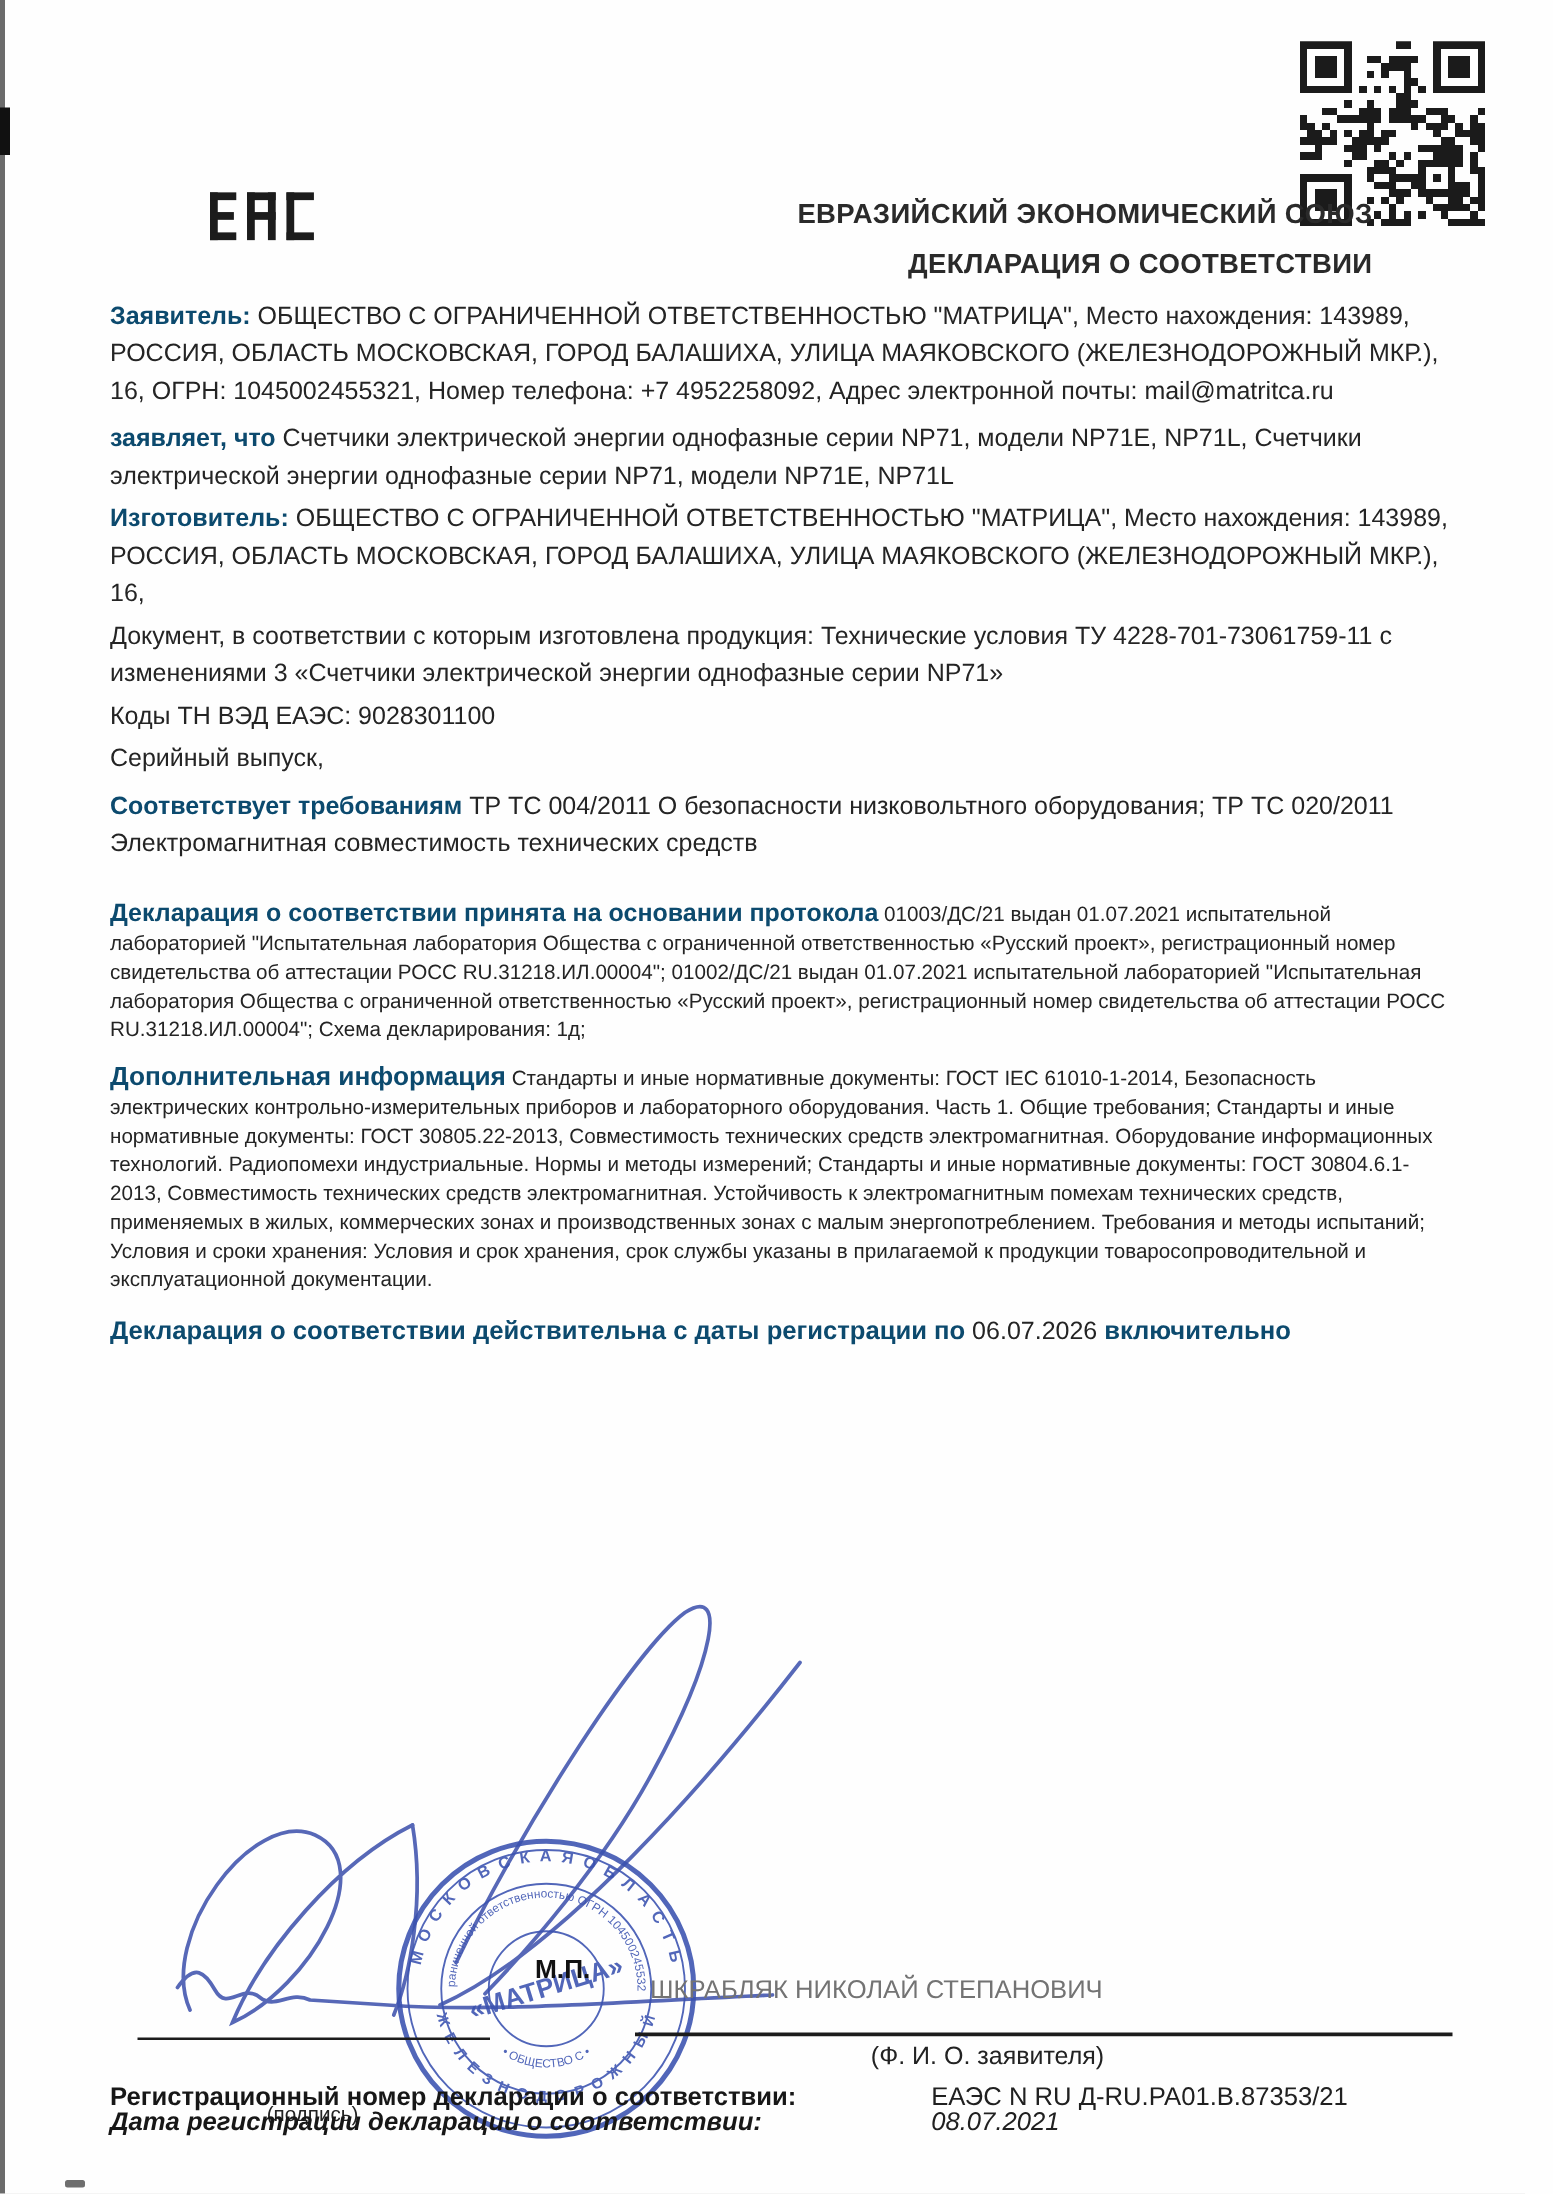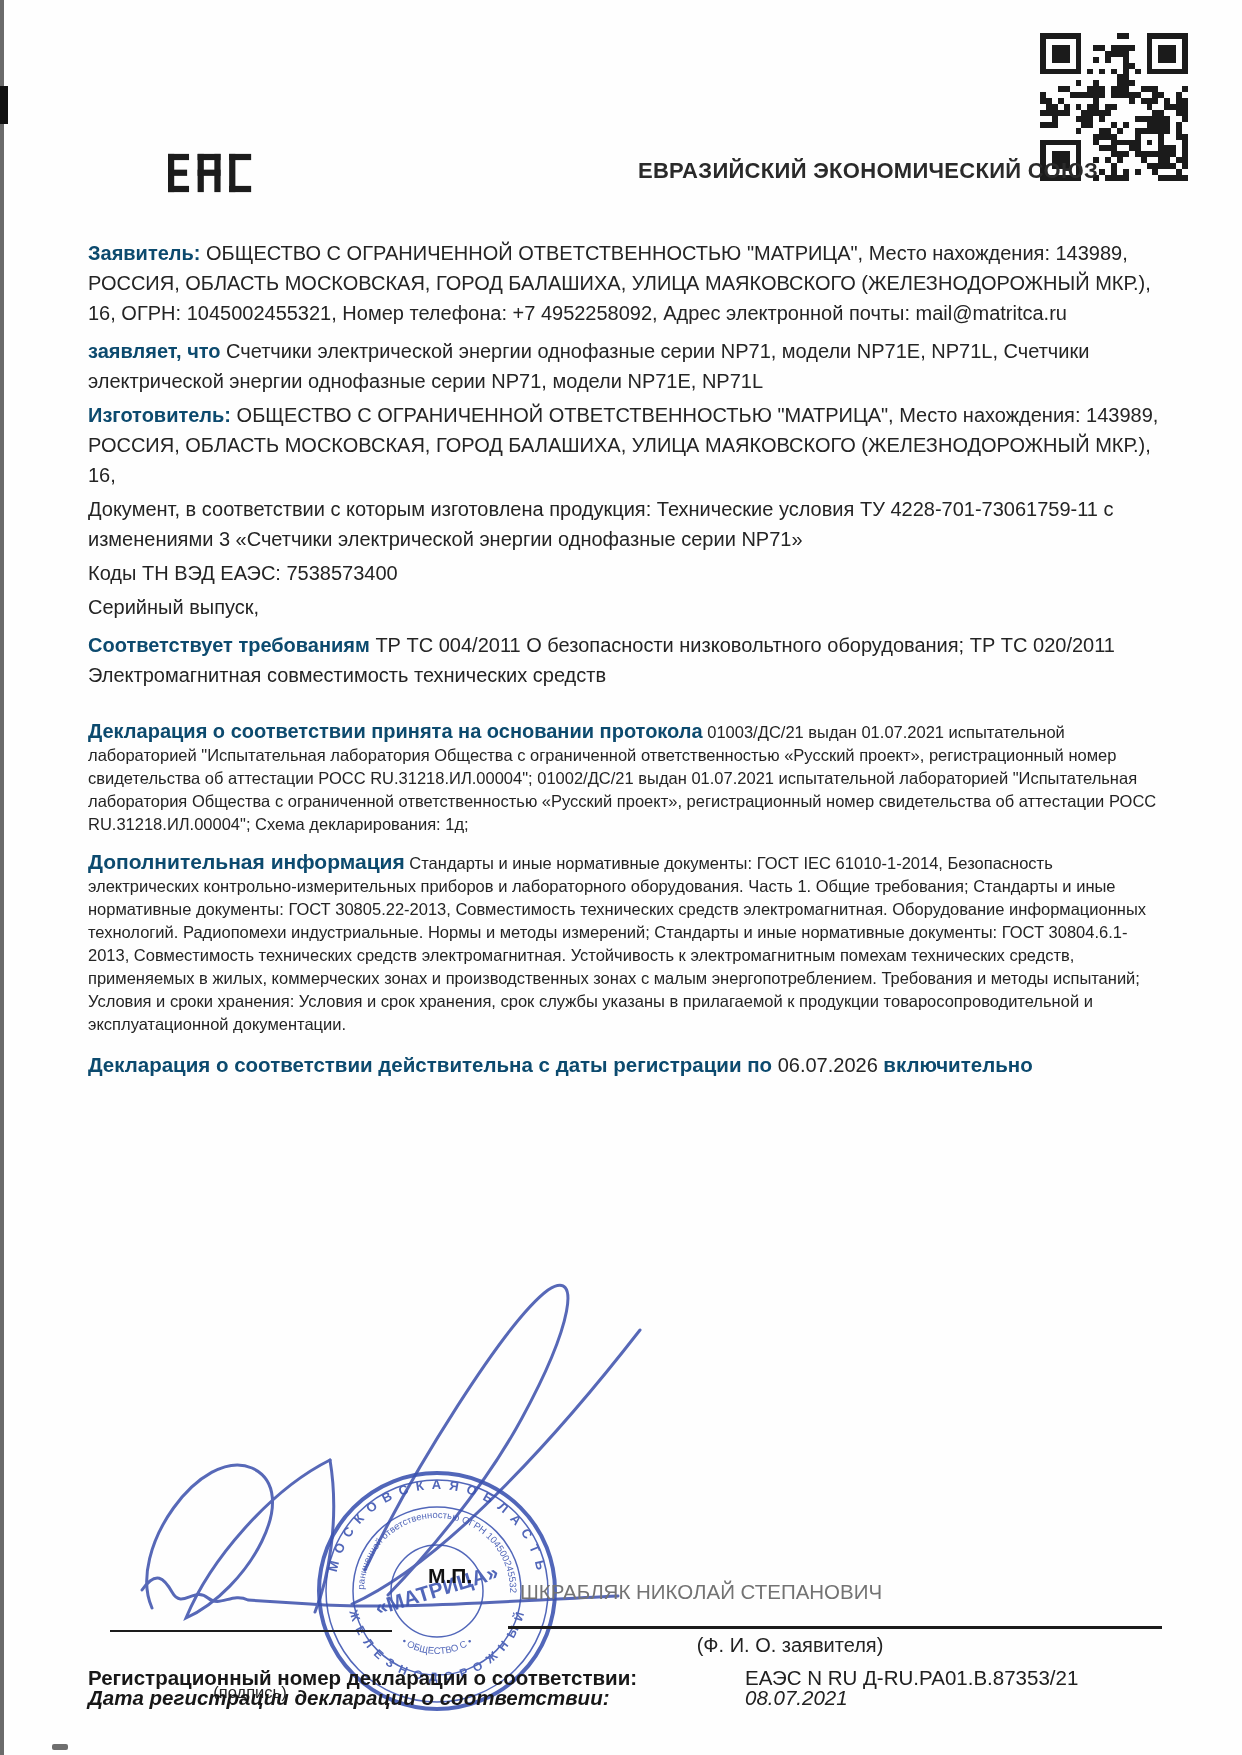--- a/index.html
+++ b/index.html
@@ -365,28 +365,29 @@
       <rect x="14" y="24" width="1" height="1" fill="#1b1b1b"></rect>
       <rect x="20" y="24" width="1" height="1" fill="#1b1b1b"></rect>
       <rect x="21" y="24" width="1" height="1" fill="#1b1b1b"></rect>
       <rect x="22" y="24" width="1" height="1" fill="#1b1b1b"></rect>
       <rect x="23" y="24" width="1" height="1" fill="#1b1b1b"></rect>
       <rect x="24" y="24" width="1" height="1" fill="#1b1b1b"></rect>
     </svg>
 
   <div class="doc-header">
     <div class="h1">ЕВРАЗИЙСКИЙ ЭКОНОМИЧЕСКИЙ СОЮЗ</div>
+    <div class="h2">ДЕКЛАРАЦИЯ О СООТВЕТСТВИИ</div>
   </div>
 
   <div class="body-col">
     <p><b>Заявитель:</b><span> ОБЩЕСТВО С ОГРАНИЧЕННОЙ ОТВЕТСТВЕННОСТЬЮ "МАТРИЦА", Место нахождения: 143989, РОССИЯ, ОБЛАСТЬ МОСКОВСКАЯ, ГОРОД БАЛАШИХА, УЛИЦА МАЯКОВСКОГО (ЖЕЛЕЗНОДОРОЖНЫЙ МКР.), 16, ОГРН: 1045002455321, Номер телефона: +7 4952258092, Адрес электронной почты: mail@matritca.ru</span></p>
     <p class="gap8"><b>заявляет, что</b><span>  Счетчики электрической энергии однофазные серии NP71, модели NP71E, NP71L, Счетчики электрической энергии однофазные серии NP71, модели NP71E, NP71L</span></p>
     <p><b>Изготовитель:</b><span> ОБЩЕСТВО С ОГРАНИЧЕННОЙ ОТВЕТСТВЕННОСТЬЮ "МАТРИЦА", Место нахождения: 143989, РОССИЯ, ОБЛАСТЬ МОСКОВСКАЯ, ГОРОД БАЛАШИХА, УЛИЦА МАЯКОВСКОГО (ЖЕЛЕЗНОДОРОЖНЫЙ МКР.), 16,</span></p>
     <p>Документ, в соответствии с которым изготовлена продукция: Технические условия ТУ 4228-701-73061759-11 с изменениями 3 «Счетчики электрической энергии однофазные серии NP71»</p>
-    <p>Коды ТН ВЭД ЕАЭС: 7538573400</p>
+    <p>Коды ТН ВЭД ЕАЭС: 9028301100</p>
     <p>Серийный выпуск,</p>
     <p class="gap8"><b>Соответствует требованиям</b><span>  ТР ТС 004/2011 О безопасности низковольтного оборудования; ТР ТС 020/2011 Электромагнитная совместимость технических средств</span></p>
     <p class="mixed gap30"><b>Декларация о соответствии принята на основании протокола</b><span class="small"> 01003/ДС/21  выдан 01.07.2021 испытательной лабораторией "Испытательная лаборатория Общества с ограниченной ответственностью «Русский проект», регистрационный номер свидетельства об аттестации РОСС RU.31218.ИЛ.00004"; 01002/ДС/21  выдан 01.07.2021  испытательной лабораторией "Испытательная лаборатория Общества с ограниченной ответственностью «Русский проект», регистрационный номер свидетельства об аттестации РОСС RU.31218.ИЛ.00004"; Схема декларирования: 1д;</span></p>
     <p class="mixed gap14"><b class="big">Дополнительная информация</b><span class="small"> Стандарты и иные нормативные документы: ГОСТ IEC 61010-1-2014, Безопасность электрических контрольно-измерительных приборов и лабораторного оборудования. Часть 1. Общие требования; Стандарты и иные нормативные документы: ГОСТ 30805.22-2013, Совместимость технических средств электромагнитная. Оборудование информационных технологий. Радиопомехи индустриальные. Нормы и методы измерений; Стандарты и иные нормативные документы: ГОСТ 30804.6.1-2013, Совместимость технических средств электромагнитная. Устойчивость к электромагнитным помехам технических средств, применяемых в жилых, коммерческих зонах и производственных зонах с малым энергопотреблением. Требования и методы испытаний; Условия и сроки хранения: Условия и срок хранения, срок службы указаны в прилагаемой к продукции товаросопроводительной и эксплуатационной документации.</span></p>
     <p class="validity gap14"><b>Декларация о соответствии действительна с даты регистрации по</b><span> 06.07.2026 </span><b>включительно</b></p>
   </div>
 
   <svg class="sig-svg" viewBox="0 0 600 370" aria-hidden="true">
     <g fill="none" stroke="#4054ae" stroke-width="3" stroke-linecap="round" opacity="0.88">
       <path d="M 275 310 C 320 215, 415 62, 458 30 C 492 8, 482 66, 432 158 C 392 232, 330 302, 298 335"></path>

